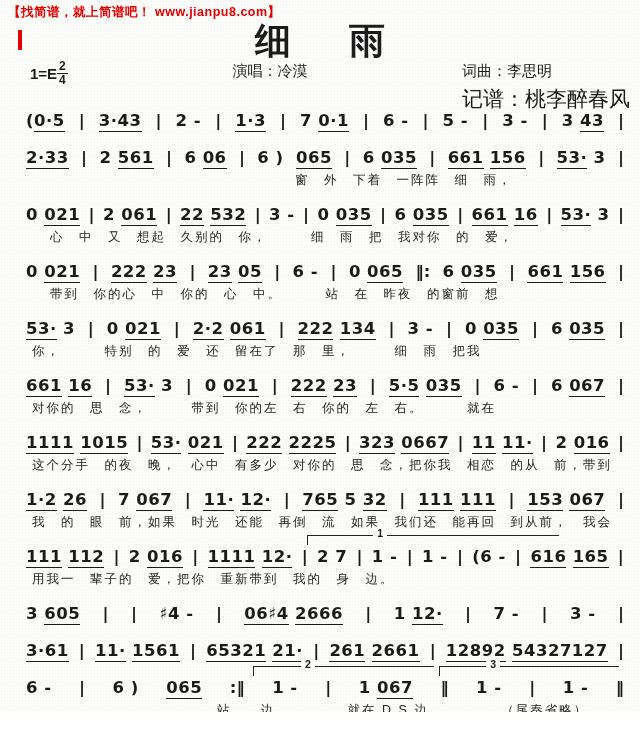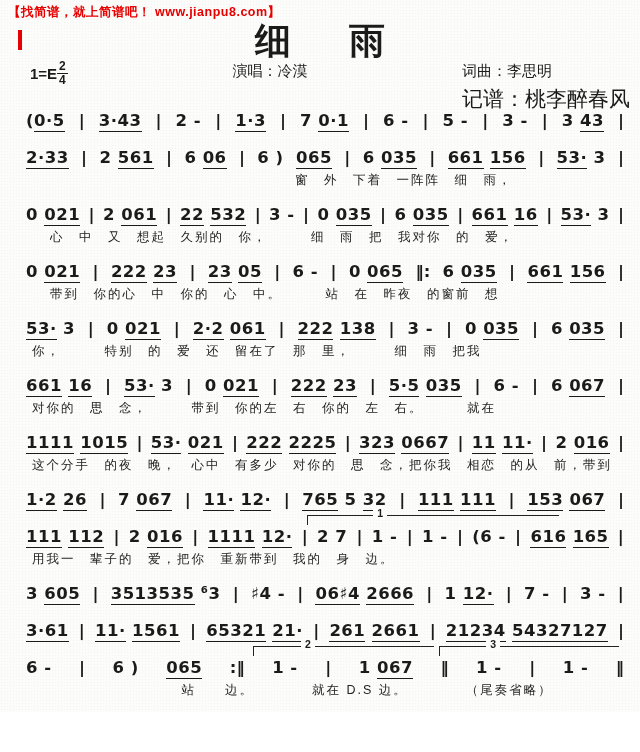--- a/index.html
+++ b/index.html
@@ -166,21 +166,21 @@
         <div class="lyr" style="padding-left: 4%;">带到　你的心　中　你的　心　中。　　　站　在　昨夜　的窗前　想</div>
       </div>
       <div class="system">
         <div class="notes">
           <span class="m"><span class="u">53·</span> 3</span>
           <span class="bar">|</span>
           <span class="m">0 <span class="u">021</span></span>
           <span class="bar">|</span>
           <span class="m"><span class="u">2·2</span> <span class="u">061</span></span>
           <span class="bar">|</span>
-          <span class="m"><span class="u">222</span> <span class="u">138</span></span>
+          <span class="m"><span class="u">222</span> <span class="u">134</span></span>
           <span class="bar">|</span>
           <span class="m">3 -</span>
           <span class="bar">|</span>
           <span class="m">0 <span class="u">035</span></span>
           <span class="bar">|</span>
           <span class="m">6 <span class="u">035</span></span>
           <span class="bar">|</span>
         </div>
         <div class="lyr" style="padding-left: 1%;">你，　　　特别　的　爱　还　留在了　那　里，　　　细　雨　把我</div>
       </div>
@@ -228,20 +228,21 @@
           <span class="bar">|</span>
           <span class="m"><span class="u">11·</span> <span class="u">12·</span></span>
           <span class="bar">|</span>
           <span class="m"><span class="u">765</span> 5 <span class="u">32</span></span>
           <span class="bar">|</span>
           <span class="m"><span class="u">111</span> <span class="u">111</span></span>
           <span class="bar">|</span>
           <span class="m"><span class="u">153</span> <span class="u">067</span></span>
           <span class="bar">|</span>
         </div>
+        <div class="lyr" style="padding-left: 1%;">我　的　眼　前，如果　时光　还能　再倒　流　如果　我们还　能再回　到从前，　我会</div>
       </div>
       <div class="system">
         <div class="volta" style="left: 47%; width: 42%;">
           <span>1</span>
         </div>
         <div class="notes">
           <span class="m"><span class="u">111</span> <span class="u">112</span></span>
           <span class="bar">|</span>
           <span class="m">2 <span class="u">016</span></span>
           <span class="bar">|</span>
@@ -257,21 +258,20 @@
           <span class="bar">|</span>
           <span class="m"><span class="u">616</span> <span class="u">165</span></span>
           <span class="bar">|</span>
         </div>
         <div class="lyr" style="padding-left: 1%;">用我一　辈子的　爱，把你　重新带到　我的　身　边。</div>
       </div>
       <div class="system">
         <div class="notes">
           <span class="m">3 <span class="u">605</span></span>
           <span class="bar">|</span>
-          <span class="m"><span class="u">3513535</span> ⁶3</span>
           <span class="bar">|</span>
           <span class="m">♯4 -</span>
           <span class="bar">|</span>
           <span class="m"><span class="u">06♯4</span> <span class="u">2666</span></span>
           <span class="bar">|</span>
           <span class="m">1 <span class="u">12·</span></span>
           <span class="bar">|</span>
           <span class="m">7 -</span>
           <span class="bar">|</span>
           <span class="m">3 -</span>
@@ -281,21 +281,21 @@
       <div class="system">
         <div class="notes">
           <span class="m"><span class="u">3·61</span></span>
           <span class="bar">|</span>
           <span class="m"><span class="u">11·</span> <span class="u">1561</span></span>
           <span class="bar">|</span>
           <span class="m"><span class="u">65321</span> <span class="u">21·</span></span>
           <span class="bar">|</span>
           <span class="m"><span class="u">261</span> <span class="u">2661</span></span>
           <span class="bar">|</span>
-          <span class="m"><span class="u">21234</span> <span class="u">54327127</span></span>
+          <span class="m"><span class="u">12892</span> <span class="u">54327127</span></span>
           <span class="bar">|</span>
         </div>
       </div>
       <div class="system">
         <div class="volta" style="left: 38%; width: 30%;">
           <span>2</span>
         </div>
         <div class="volta" style="left: 69%; width: 30%;">
           <span>3</span>
         </div>
@@ -307,17 +307,17 @@
           <span class="bar">:‖</span>
           <span class="m">1 -</span>
           <span class="bar">|</span>
           <span class="m">1 <span class="u">067</span></span>
           <span class="bar">‖</span>
           <span class="m">1 -</span>
           <span class="bar">|</span>
           <span class="m">1 -</span>
           <span class="bar">‖</span>
         </div>
-        <div class="lyr" style="padding-left: 26%;">站　　边。　　　　就在 D.S 边。　　　　（尾奏省略）</div>
+        <div class="lyr" style="padding-left: 26%; text-align: center;">站　　边。　　　　就在 D.S 边。　　　　（尾奏省略）</div>
       </div>
     </div>
 
 </div>
 
 </body></html>

